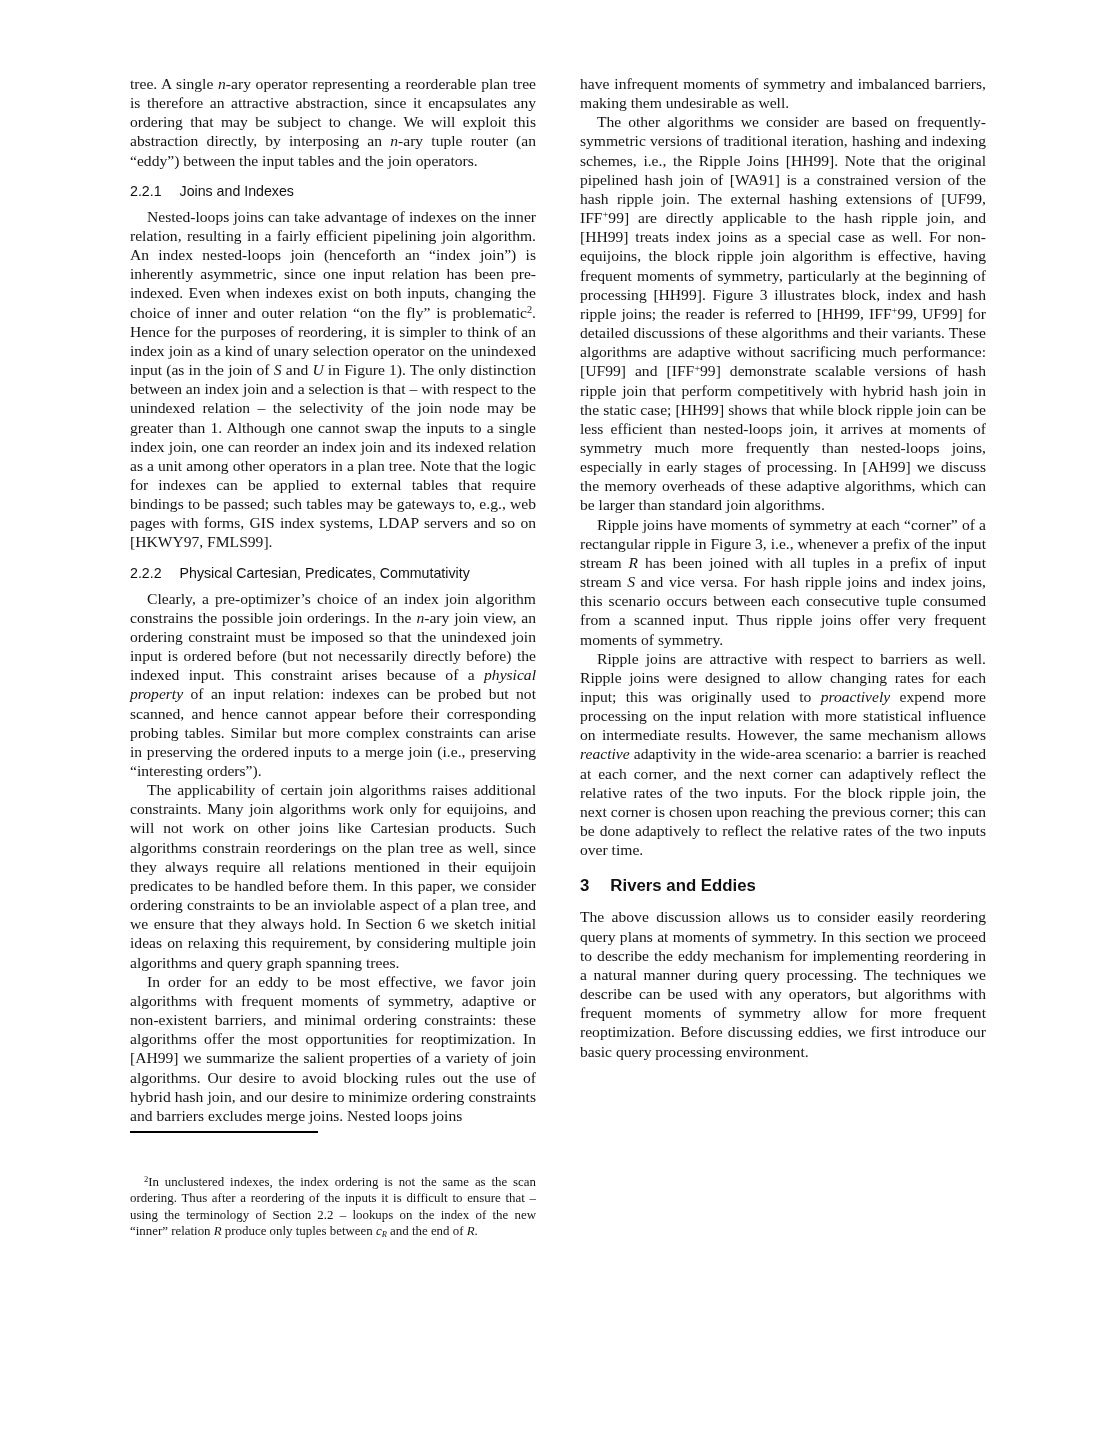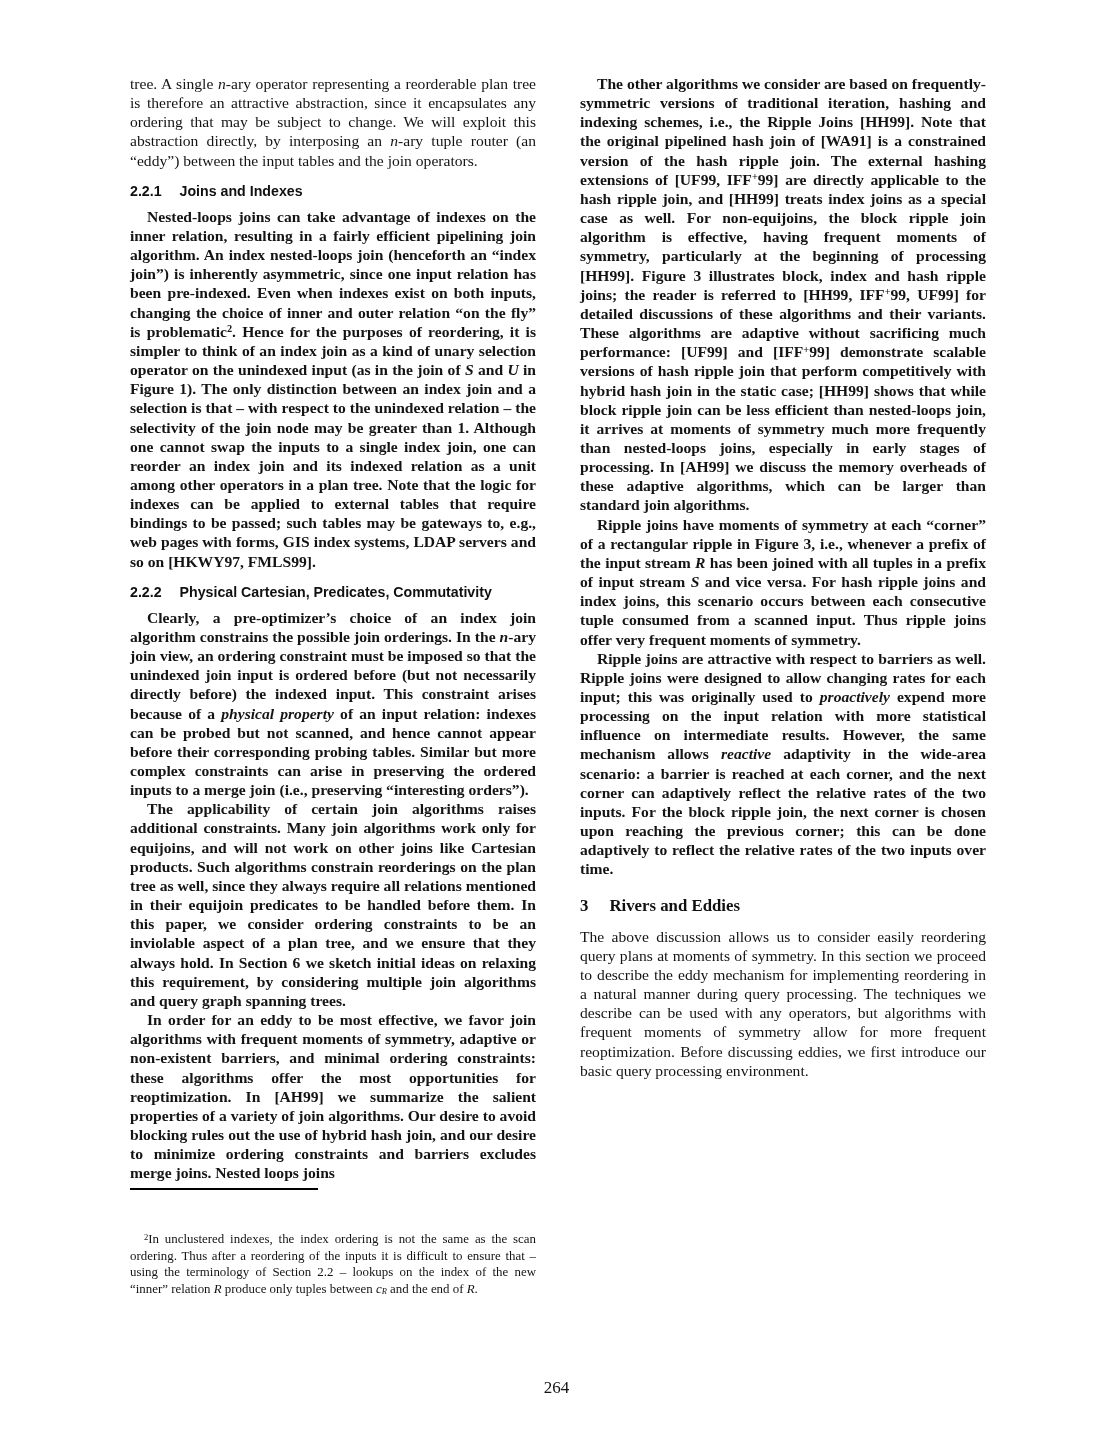--- a/index.html
+++ b/index.html
@@ -7,30 +7,30 @@
   body {
     width:1113px; height:1440px;
     font-family:"Liberation Serif", serif;
     color:#141414;
     overflow:hidden;
   }
   .page { position:relative; width:1113px; height:1440px; padding:74px 127px 0 130px; }
   .columns { display:flex; gap:44px; align-items:stretch; min-height:1128px; }
   .col { width:406px; display:flex; flex-direction:column; }
   p.body { font-size:15.6px; line-height:19.15px; text-align:justify; }
-  p.indent { text-indent:17px;font-weight:bold; }
+  p.indent { text-indent:17px; }
   .it { font-style:italic; }
   sup { font-size:66%; line-height:0; vertical-align:baseline; position:relative; top:-0.45em; }
   sub { font-size:66%; line-height:0; vertical-align:baseline; position:relative; top:0.18em; }
   h4.subsub {
-    font-family:"Liberation Sans", sans-serif; font-weight:bold;
+    font-family:"Liberation Sans", sans-serif; font-weight:normal;
     font-size:14.2px; margin:13px 0 8px 0; white-space:nowrap; color:#101010;
   }
   h3.sec {
-    font-family:Liberation Serif, serif; font-weight:bold;
+    font-family:Liberation Sans, sans-serif; font-weight:bold;
     font-size:16.8px; margin:17px 0 11px 0; white-space:nowrap; color:#101010;
   }
   .hnum { margin-right:18px; }
   .hnum-sec { margin-right:21px; }
   .footblock { margin-top:auto; padding-top:6px; }
   .footrule { width:188px; border-top:2px solid #000; margin-bottom:6px; }
   p.footnote { font-size:12.9px; line-height:16.4px; text-align:justify; text-indent:14px;margin-top:41px; }
   .pageno {
     position:absolute; left:0; right:0; bottom:42px;
     text-align:center; font-size:17px; color:#141414;
@@ -54,25 +54,25 @@
 
       <p class="body indent">In order for an eddy to be most effective, we favor join algorithms with frequent moments of symmetry, adaptive or non-existent barriers, and minimal ordering constraints: these algorithms offer the most opportunities for reoptimization. In [AH99] we summarize the salient properties of a variety of join algorithms. Our desire to avoid blocking rules out the use of hybrid hash join, and our desire to minimize ordering constraints and barriers excludes merge joins. Nested loops joins</p>
 
       <div class="footblock">
         <div class="footrule"></div>
         <p class="footnote"><sup>2</sup>In unclustered indexes, the index ordering is not the same as the scan ordering. Thus after a reordering of the inputs it is difficult to ensure that – using the terminology of Section 2.2 – lookups on the index of the new “inner” relation <span class="it">R</span> produce only tuples between <span class="it">c</span><sub class="it">R</sub> and the end of <span class="it">R</span>.</p>
       </div>
     </div>
 
     <div class="col">
+      <p class="body">have infrequent moments of symmetry and imbalanced barriers, making them undesirable as well.</p>
       <p class="body indent">The other algorithms we consider are based on frequently-symmetric versions of traditional iteration, hashing and indexing schemes, i.e., the Ripple Joins [HH99]. Note that the original pipelined hash join of [WA91] is a constrained version of the hash ripple join. The external hashing extensions of [UF99, IFF<sup>+</sup>99] are directly applicable to the hash ripple join, and [HH99] treats index joins as a special case as well. For non-equijoins, the block ripple join algorithm is effective, having frequent moments of symmetry, particularly at the beginning of processing [HH99]. Figure 3 illustrates block, index and hash ripple joins; the reader is referred to [HH99, IFF<sup>+</sup>99, UF99] for detailed discussions of these algorithms and their variants. These algorithms are adaptive without sacrificing much performance: [UF99] and [IFF<sup>+</sup>99] demonstrate scalable versions of hash ripple join that perform competitively with hybrid hash join in the static case; [HH99] shows that while block ripple join can be less efficient than nested-loops join, it arrives at moments of symmetry much more frequently than nested-loops joins, especially in early stages of processing. In [AH99] we discuss the memory overheads of these adaptive algorithms, which can be larger than standard join algorithms.</p>
       <p class="body indent">Ripple joins have moments of symmetry at each “corner” of a rectangular ripple in Figure 3, i.e., whenever a prefix of the input stream <span class="it">R</span> has been joined with all tuples in a prefix of input stream <span class="it">S</span> and vice versa. For hash ripple joins and index joins, this scenario occurs between each consecutive tuple consumed from a scanned input. Thus ripple joins offer very frequent moments of symmetry.</p>
       <p class="body indent">Ripple joins are attractive with respect to barriers as well. Ripple joins were designed to allow changing rates for each input; this was originally used to <span class="it">proactively</span> expend more processing on the input relation with more statistical influence on intermediate results. However, the same mechanism allows <span class="it">reactive</span> adaptivity in the wide-area scenario: a barrier is reached at each corner, and the next corner can adaptively reflect the relative rates of the two inputs. For the block ripple join, the next corner is chosen upon reaching the previous corner; this can be done adaptively to reflect the relative rates of the two inputs over time.</p>
 
       <h3 class="sec"><span class="hnum-sec">3</span><span>Rivers and Eddies</span></h3>
       <p class="body">The above discussion allows us to consider easily reordering query plans at moments of symmetry. In this section we proceed to describe the eddy mechanism for implementing reordering in a natural manner during query processing. The techniques we describe can be used with any operators, but algorithms with frequent moments of symmetry allow for more frequent reoptimization. Before discussing eddies, we first introduce our basic query processing environment.</p>
 
     </div>
 
   </div>
 
-  <div class="pageno">264</div>
 </div>
 
 </body></html>

